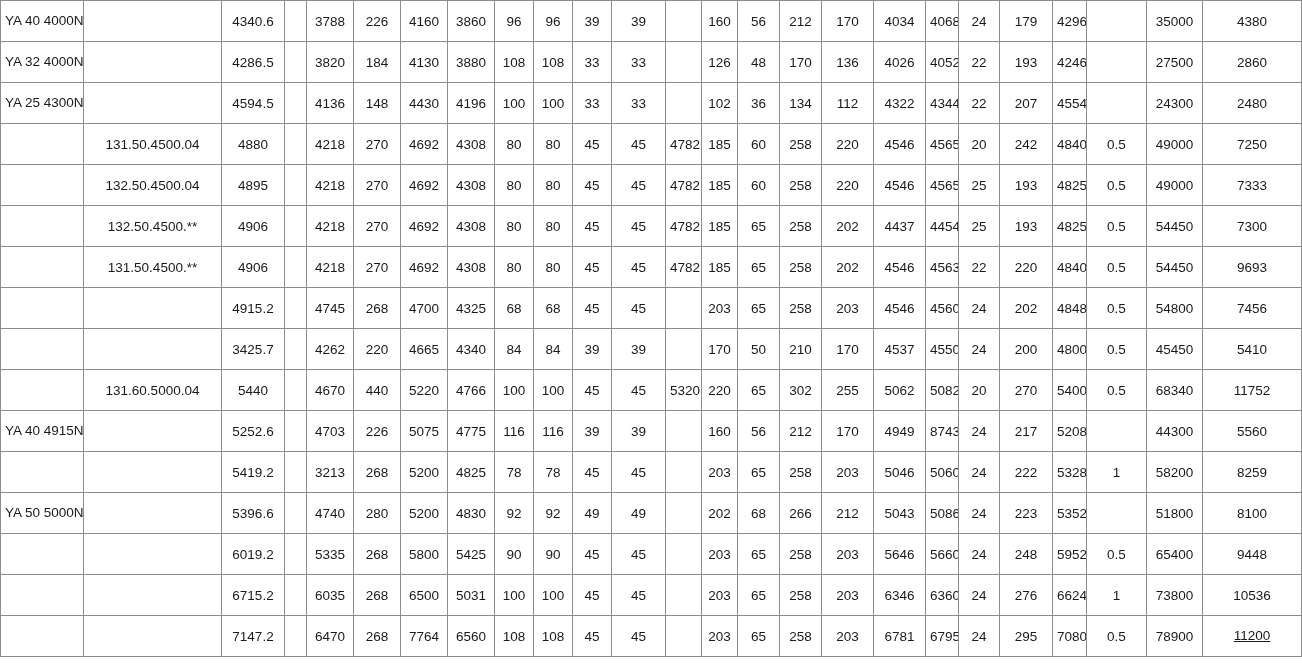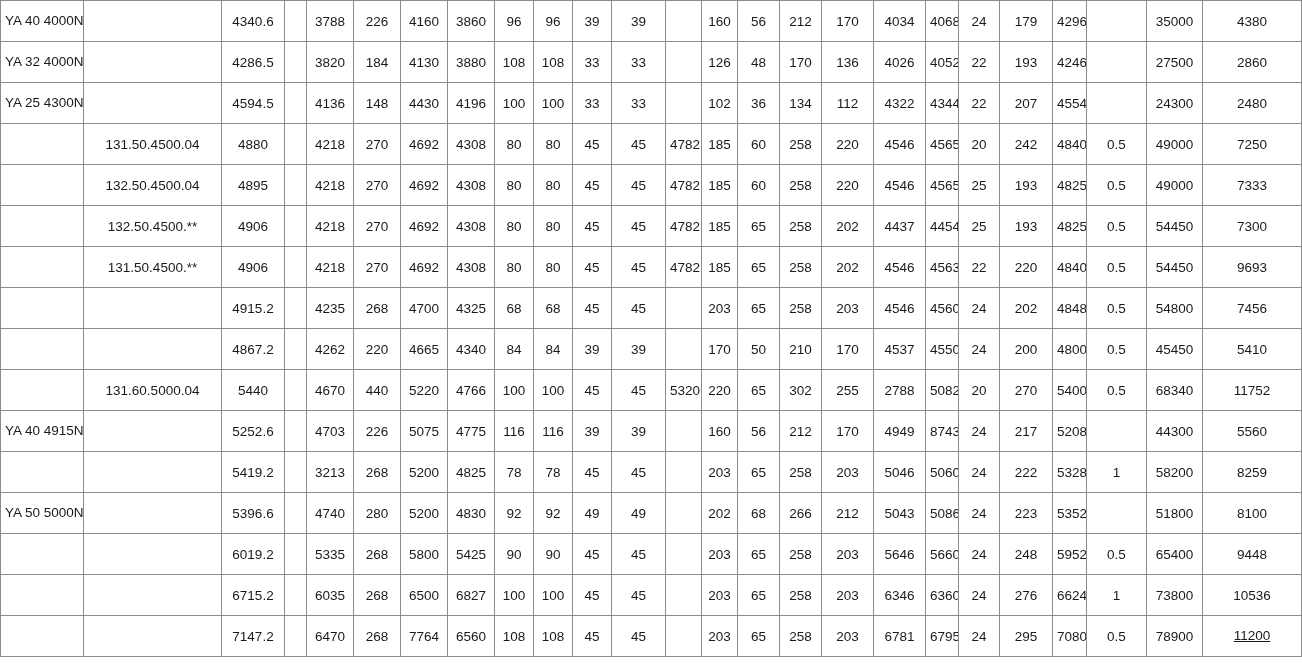--- a/index.html
+++ b/index.html
@@ -274,21 +274,21 @@
           <td class="num">4840</td>
           <td class="num">0.5</td>
           <td class="num">54450</td>
           <td class="num">9693</td>
         </tr>
         <tr>
           <td class="col-model"></td>
           <td class="col-code"></td>
           <td class="num">4915.2</td>
           <td class="num"></td>
-          <td class="num">4235</td>
+          <td class="num">4745</td>
           <td class="num">268</td>
           <td class="num">4700</td>
           <td class="num">4325</td>
           <td class="num">68</td>
           <td class="num">68</td>
           <td class="num">45</td>
           <td class="num">45</td>
           <td class="num"></td>
           <td class="num">203</td>
           <td class="num">65</td>
@@ -299,21 +299,21 @@
           <td class="num">24</td>
           <td class="num">202</td>
           <td class="num">4848</td>
           <td class="num">0.5</td>
           <td class="num">54800</td>
           <td class="num">7456</td>
         </tr>
         <tr>
           <td class="col-model"></td>
           <td class="col-code"></td>
-          <td class="num">4867.2</td>
+          <td class="num">3425.7</td>
           <td class="num"></td>
           <td class="num">4262</td>
           <td class="num">220</td>
           <td class="num">4665</td>
           <td class="num">4340</td>
           <td class="num">84</td>
           <td class="num">84</td>
           <td class="num">39</td>
           <td class="num">39</td>
           <td class="num"></td>
@@ -341,21 +341,21 @@
           <td class="num">4766</td>
           <td class="num">100</td>
           <td class="num">100</td>
           <td class="num">45</td>
           <td class="num">45</td>
           <td class="num">5320</td>
           <td class="num">220</td>
           <td class="num">65</td>
           <td class="num">302</td>
           <td class="num">255</td>
-          <td class="num">2788</td>
+          <td class="num">5062</td>
           <td class="num">5082</td>
           <td class="num">20</td>
           <td class="num">270</td>
           <td class="num">5400</td>
           <td class="num">0.5</td>
           <td class="num">68340</td>
           <td class="num">11752</td>
         </tr>
         <tr>
           <td class="col-model">YA 40
@@ -468,21 +468,21 @@
           <td class="num">9448</td>
         </tr>
         <tr>
           <td class="col-model"></td>
           <td class="col-code"></td>
           <td class="num">6715.2</td>
           <td class="num"></td>
           <td class="num">6035</td>
           <td class="num">268</td>
           <td class="num">6500</td>
-          <td class="num">6827</td>
+          <td class="num">5031</td>
           <td class="num">100</td>
           <td class="num">100</td>
           <td class="num">45</td>
           <td class="num">45</td>
           <td class="num"></td>
           <td class="num">203</td>
           <td class="num">65</td>
           <td class="num">258</td>
           <td class="num">203</td>
           <td class="num">6346</td>

